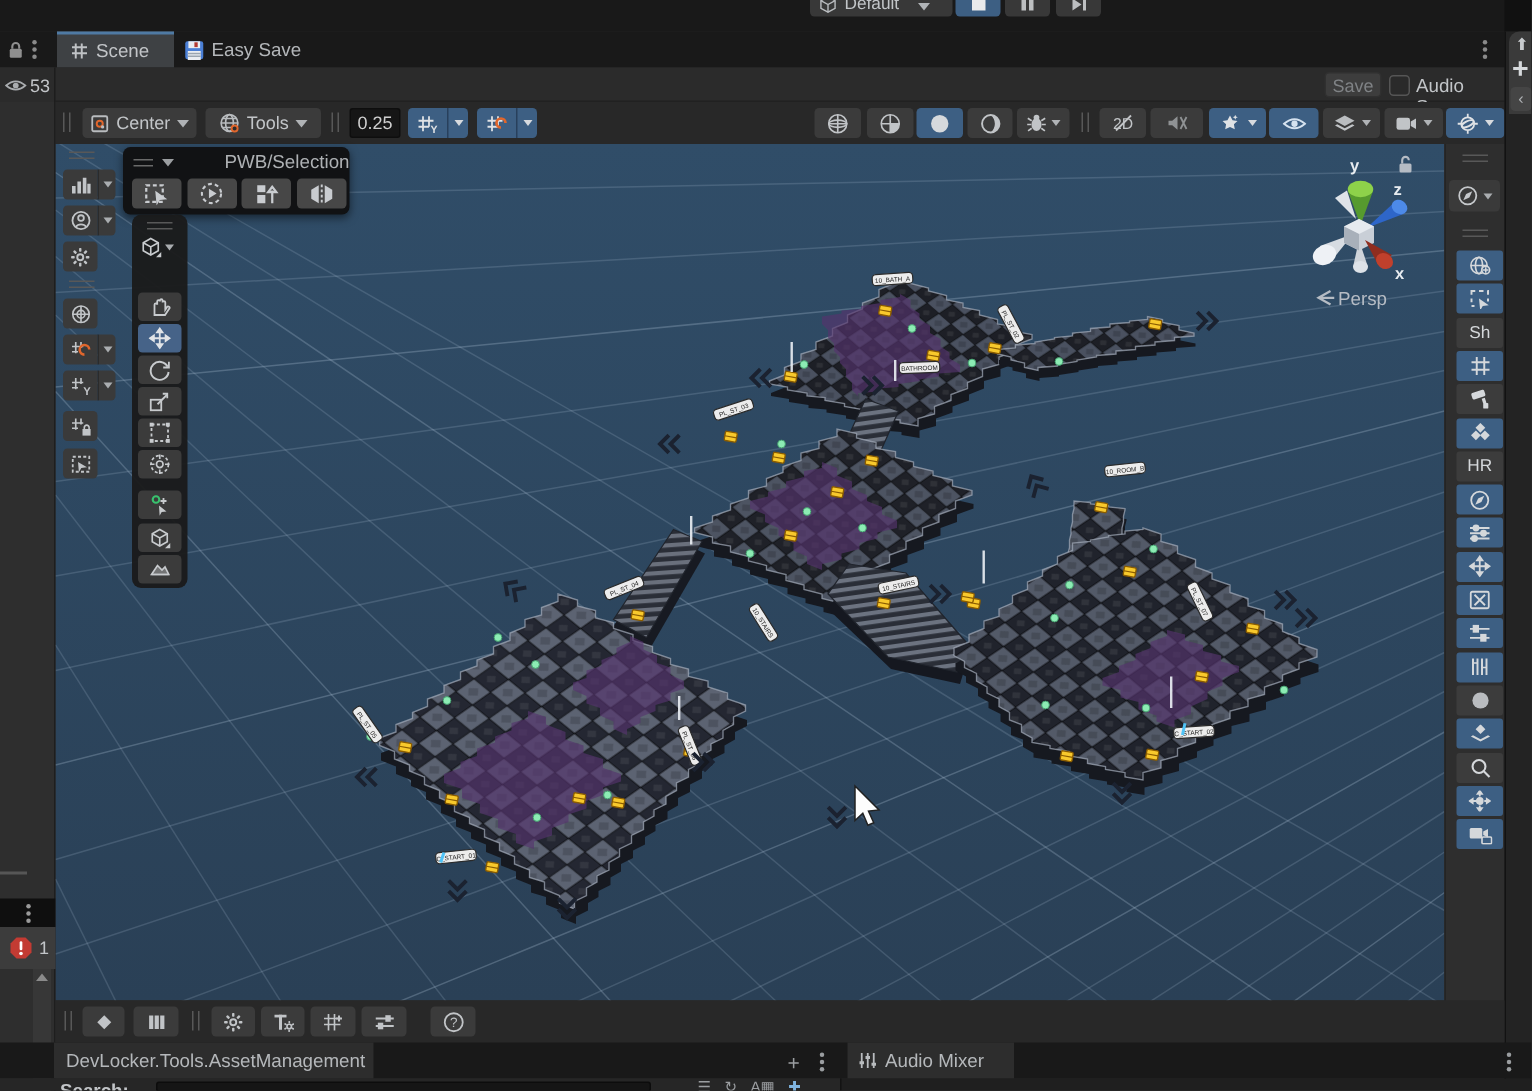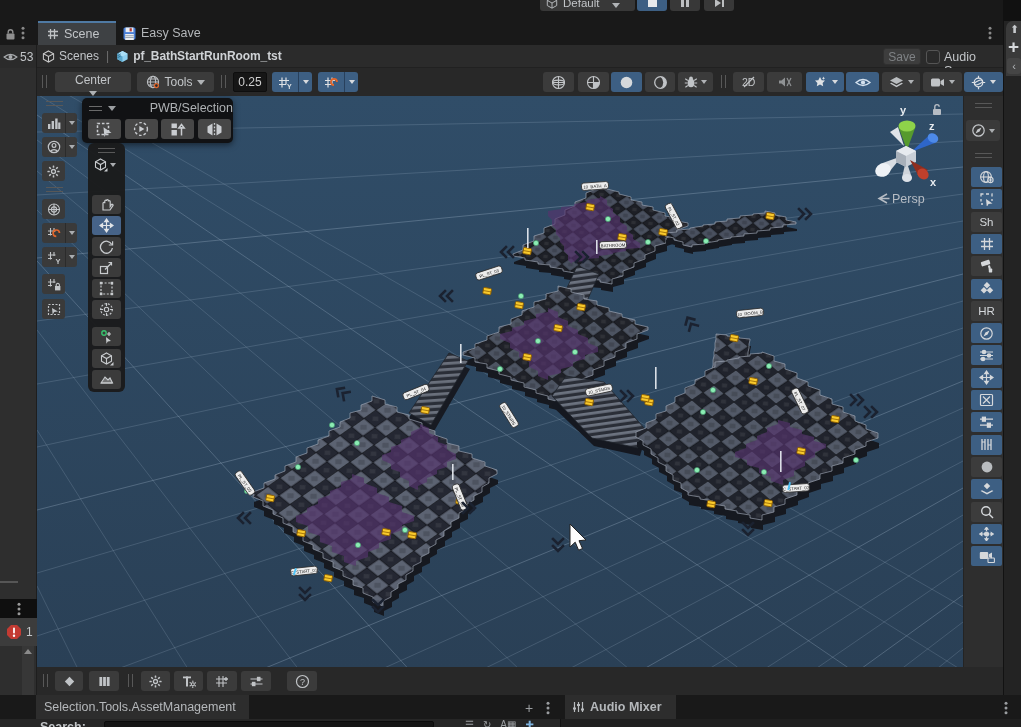--- a/index.html
+++ b/index.html
@@ -78,45 +78,26 @@
     <div class="abs" style="left:0;top:45px;width:1021px;height:23px;background:#2b2b2b;border-bottom:1px solid #212121;"></div>
     <div class="abs" style="left:0;top:45px;width:37px;height:23px;background:#2b2b2b;border-right:1px solid #1d1d1d;display:flex;align-items:center;gap:2px;padding-left:3px;">
       <svg width="15" height="10" viewBox="0 0 16 11" style="">
         <g>
           <path d="M1 5.5 Q8 -0.5 15 5.5 Q8 11.5 1 5.5 Z" fill="none" stroke="#a9acaf" stroke-width="1.3"></path>
           <circle cx="8" cy="5.5" r="2.1" fill="#a9acaf"></circle>
         </g>
       </svg>
       <span class="txt" style="font-size:12px;">53</span>
     </div>
-    <div class="abs" style="left:42px;top:49px;display:flex;align-items:center;gap:4px;">
-      <svg width="13" height="13" viewBox="0 0 14 14" style="">
-        <g stroke="#c9c9c9" stroke-width="1.1" fill="none">
-          <path d="M7 1 L12.5 4 V10 L7 13 L1.5 10 V4 Z"></path>
-          <path d="M1.5 4 L7 7 L12.5 4 M7 7 V13"></path>
-        </g>
-      </svg>
-      <span class="txt" style="font-size:12px;">Scenes</span>
-      <span style="color:#6f6f6f;font-size:12px;padding:0 3px;">|</span>
-      <svg width="13" height="13" viewBox="0 0 14 14" style="">
-        <g>
-          <path d="M7 1 L12.5 4 V10 L7 13 L1.5 10 V4 Z" fill="#8ed0f0"></path>
-          <path d="M1.5 4 L7 7 L12.5 4 L7 1 Z" fill="#aadff7"></path>
-          <path d="M1.5 4 L7 7 V13 L1.5 10 Z" fill="#5aa7cc"></path>
-          <path d="M1.5 4 l2 -1.1 M1.5 6.2 l3.6 -2 M1.5 8.4 l3.6 -2" stroke="#2e6b8c" stroke-width="0.9"></path>
-        </g>
-      </svg>
-      <span class="txt" style="font-size:12px;font-weight:bold;color:#cfd2d5;letter-spacing:-0.1px;">pf_BathStartRunRoom_tst</span>
-    </div>
     <div class="abs" style="left:883px;top:48px;width:38px;height:17px;background:#3d3d3d;border:1px solid #303030;border-radius:3px;color:#7f8285;font-size:12px;display:flex;align-items:center;justify-content:center;">Save</div>
     <div class="abs" style="left:926px;top:50px;width:14px;height:14px;background:#2a2a2a;border:1px solid #555;border-radius:3px;"></div>
     <div class="abs txt" style="left:944px;top:50px;font-size:12.5px;">Audio Save</div>
     <div class="abs" style="left:0;top:68px;width:1021px;height:28px;background:#282828;"></div>
     <div class="abs vgrip" style="left:42px;top:75px;"></div>
-    <div class="abs btn" style="left:55px;top:72px;width:76px;height:20px;gap:4px;flex-direction:column;">
+    <div class="abs btn" style="left:55px;top:72px;width:76px;height:20px;gap:4px;">
       <svg width="13" height="13" viewBox="0 0 13 13" style="">
         <g>
           <rect x="1.5" y="1.5" width="10" height="10" rx="1" fill="none" stroke="#b9bcbf" stroke-width="1.2"></rect>
           <circle cx="6.5" cy="6.5" r="2" fill="none" stroke="#e0662c" stroke-width="1.3"></circle>
           <circle cx="8.4" cy="8.6" r="1.1" fill="#b9bcbf"></circle>
         </g>
       </svg>
       <span class="txt">Center</span>
       <span style="display:inline-block;width:0;height:0;border-left:4px solid transparent;border-right:4px solid transparent;border-top:5px solid #b0b3b6;"></span>
     </div>
@@ -1141,40 +1122,40 @@
       </svg>
     </div>
     <div class="abs btn" style="left:287px;top:671px;width:30px;height:20px;">
       <svg width="15" height="15" viewBox="0 0 15 15" style="">
         <circle cx="7.5" cy="7.5" r="6" fill="none" stroke="#c1c4c7" stroke-width="1.2"></circle>
         <text x="7.5" y="10.8" font-size="9" text-anchor="middle" fill="#c1c4c7" font-family="Liberation Sans">?</text>
       </svg>
     </div>
     <div class="abs" style="left:0;top:695px;width:1021px;height:24px;background:#191919;"></div>
     <div class="abs" style="left:36px;top:695px;width:213px;height:24px;background:#2d2d2d;display:flex;align-items:center;padding-left:8px;overflow:hidden;">
-      <span style="color:#b5b8bb;font-size:12.5px;white-space:nowrap;">Selection.Tools.AssetManagement</span>
+      <span style="color:#b5b8bb;font-size:12.5px;white-space:nowrap;">DevLocker.Tools.AssetManagement</span>
     </div>
     <div class="abs" style="left:525px;top:700px;color:#9a9da0;font-size:14px;">+</div>
     <div class="abs" style="left:546px;top:701px;"><svg width="4" height="14" viewBox="0 0 4 14" style="">
         <g fill="#9a9da0">
           <circle cx="2" cy="2.2" r="1.5"></circle>
           <circle cx="2" cy="7" r="1.5"></circle>
           <circle cx="2" cy="11.8" r="1.5"></circle>
         </g>
       </svg></div>
     <div class="abs" style="left:565px;top:695px;width:111px;height:24px;background:#2d2d2d;display:flex;align-items:center;padding-left:7px;gap:5px;">
       <svg width="13" height="12" viewBox="0 0 13 12" style="">
         <g stroke="#b9bcbf" stroke-width="1.2">
           <path d="M2.5 1 v10 M6.5 1 v10 M10.5 1 v10"></path>
           <rect x="1" y="6.5" width="3" height="2" fill="#b9bcbf" stroke="none"></rect>
           <rect x="5" y="3" width="3" height="2" fill="#b9bcbf" stroke="none"></rect>
           <rect x="9" y="7.5" width="3" height="2" fill="#b9bcbf" stroke="none"></rect>
         </g>
       </svg>
-      <span style="color:#b5b8bb;font-size:12.5px;font-weight:bold;">Audio Mixer</span>
+      <span style="color:#b5b8bb;font-size:12.5px;">Audio Mixer</span>
     </div>
     <div class="abs" style="left:1004px;top:701px;"><svg width="4" height="14" viewBox="0 0 4 14" style="">
         <g fill="#9a9da0">
           <circle cx="2" cy="2.2" r="1.5"></circle>
           <circle cx="2" cy="7" r="1.5"></circle>
           <circle cx="2" cy="11.8" r="1.5"></circle>
         </g>
       </svg></div>
     <div class="abs" style="left:0;top:719px;width:560px;height:8px;background:#262626;"></div>
     <div class="abs" style="left:560px;top:719px;width:461px;height:8px;background:#1f1f1f;border-left:1px solid #131313;"></div>

